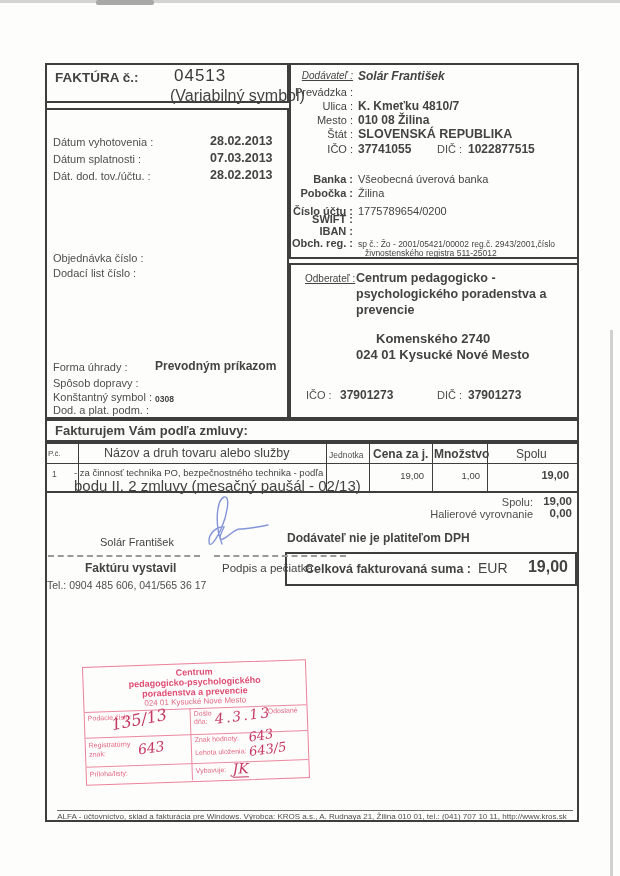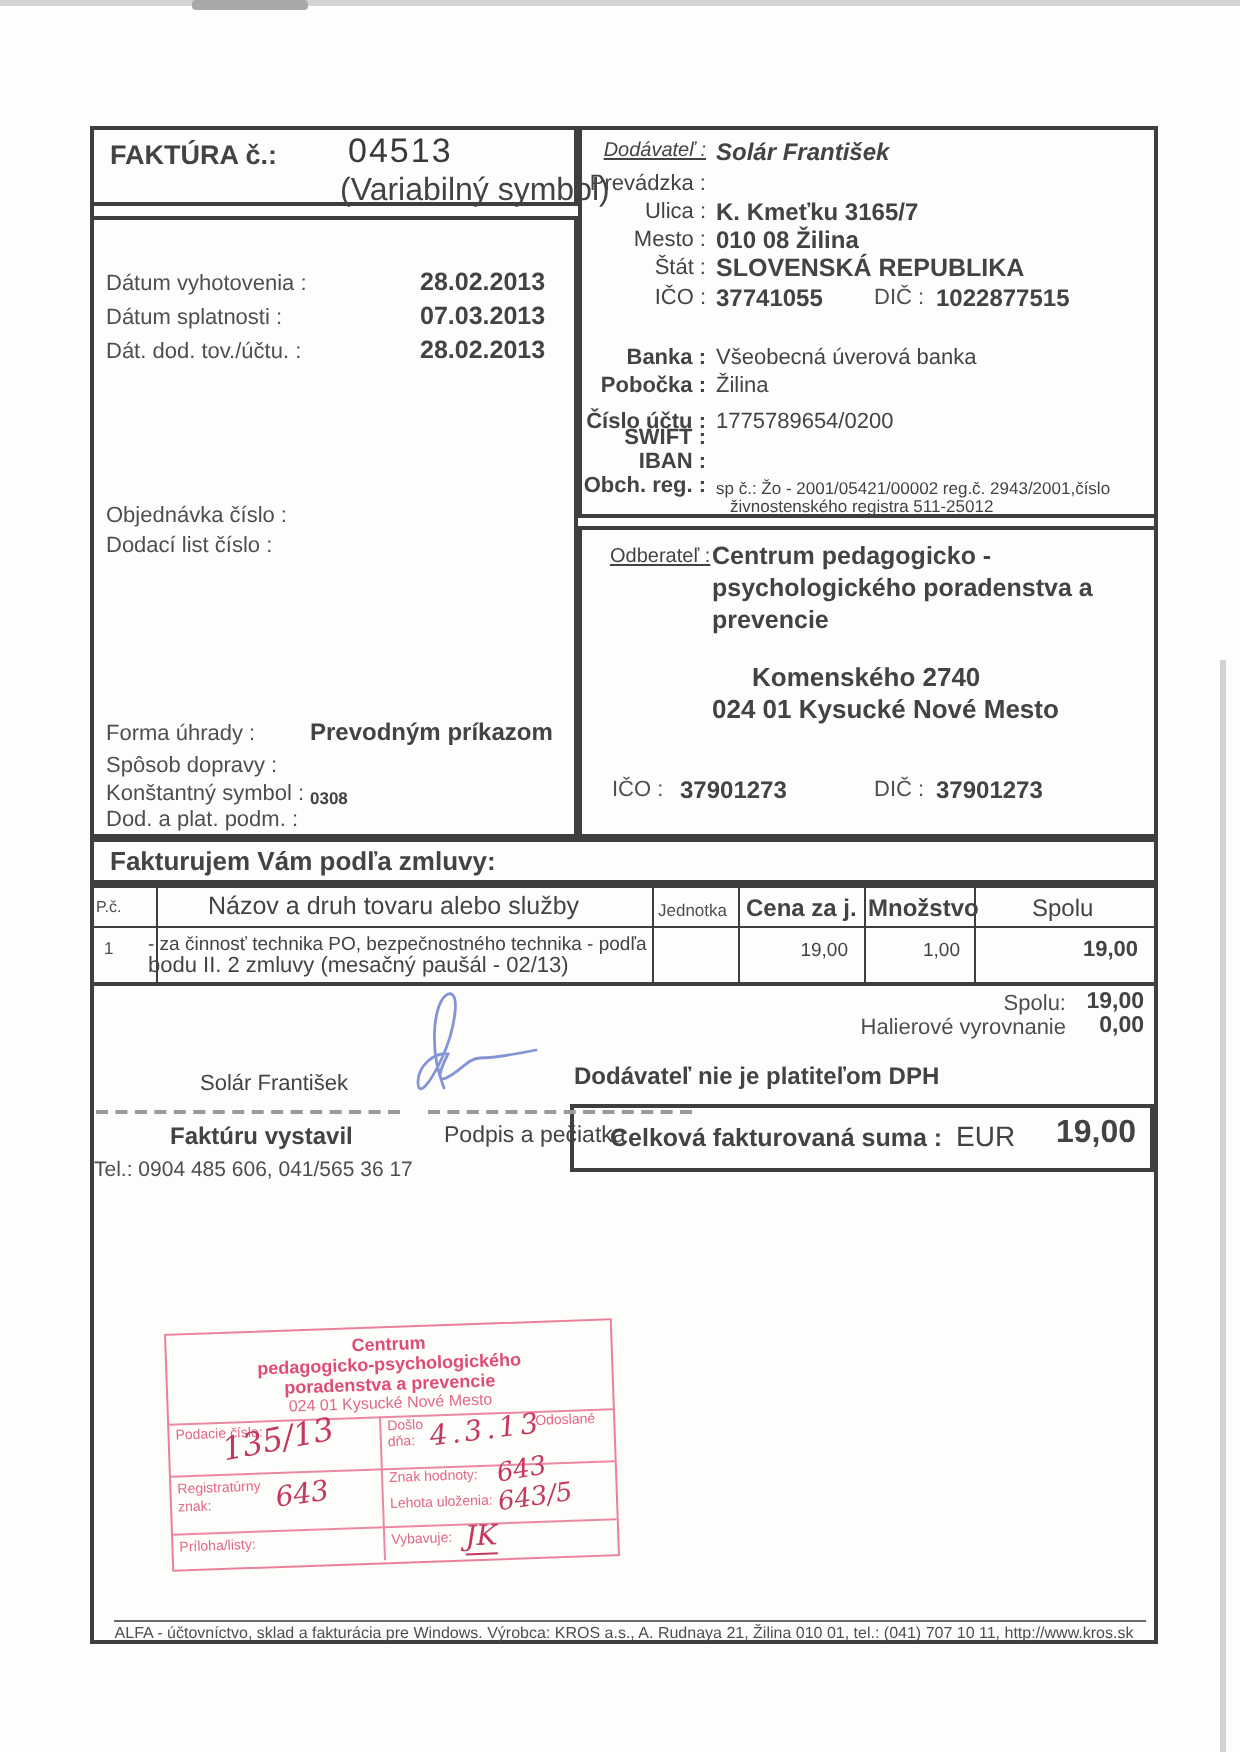--- a/index.html
+++ b/index.html
@@ -70,21 +70,21 @@
   <div class="bx" style="left:289px;top:63px;width:290px;height:196px;"></div>
   <div class="srow" style="top:70px;font-style:italic;">
     <span class="sl u small" style="font-size:10px;">Dodávateľ :</span>
     <span class="sv b" style="font-size:12px;margin-top:-1px;">Solár František</span>
   </div>
   <div class="srow" style="top:86px;">
     <span class="sl">Prevádzka :</span>
   </div>
   <div class="srow" style="top:100px;">
     <span class="sl">Ulica :</span>
-    <span class="sv b" style="font-size:12px;margin-top:-1px;">K. Kmeťku 3165/7</span>
+    <span class="sv b" style="font-size:12px;margin-top:-1px;">K. Kmeťku 4810/7</span>
   </div>
   <div class="srow" style="top:114px;">
     <span class="sl">Mesto :</span>
     <span class="sv b" style="font-size:12px;margin-top:-1px;">010 08 Žilina</span>
   </div>
   <div class="srow" style="top:128px;">
     <span class="sl">Štát :</span>
     <span class="sv b" style="font-size:12.5px;margin-top:-1px;">SLOVENSKÁ REPUBLIKA</span>
   </div>
   <div class="srow" style="top:143px;">
@@ -153,21 +153,21 @@
     <div class="cell">
         <span class="t" style="left:28px;top:5px;font-size:12px;">Spolu</span>
       </div>
   </div>
   <div class="tblrow" style="top:464px;height:29px;">
     <div class="cell">
         <span class="t lbl" style="left:7px;top:5px;font-size:8.5px;">1</span>
       </div>
     <div class="cell">
       <span class="t" style="left:6px;top:3px;font-size:9.5px;">- za činnosť technika PO, bezpečnostného technika - podľa</span>
-      <span class="t" style="left:6px;top:13px;font-size:11px;text-align:center;">bodu II. 2 zmluvy (mesačný paušál - 02/13)</span>
+      <span class="t" style="left:6px;top:13px;font-size:15px;text-align:center;">bodu II. 2 zmluvy (mesačný paušál - 02/13)</span>
     </div>
     <div class="cell">
         <span class="t" style="left:4px;top:6px;font-size:9.5px;"></span>
       </div>
     <div class="cell">
         <span class="t" style="right:8px;top:6px;font-size:9.5px;">19,00</span>
       </div>
     <div class="cell">
         <span class="t" style="right:7px;top:6px;font-size:9.5px;">1,00</span>
       </div>

